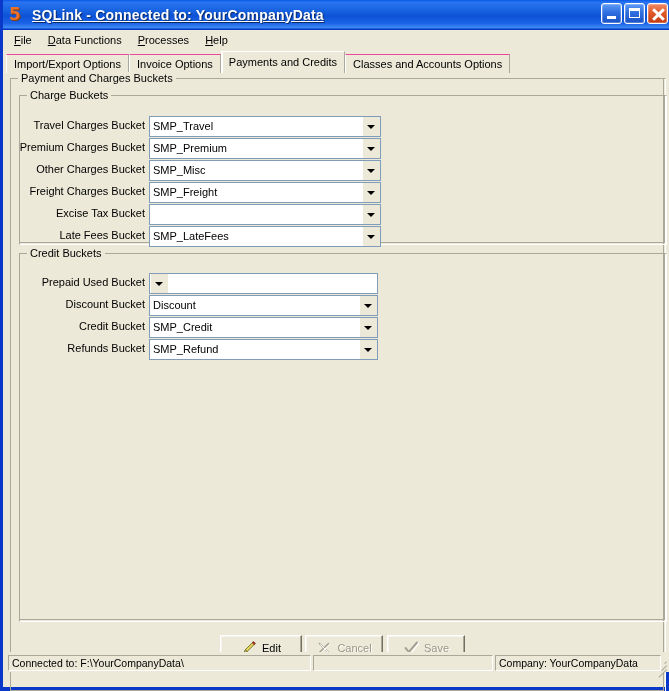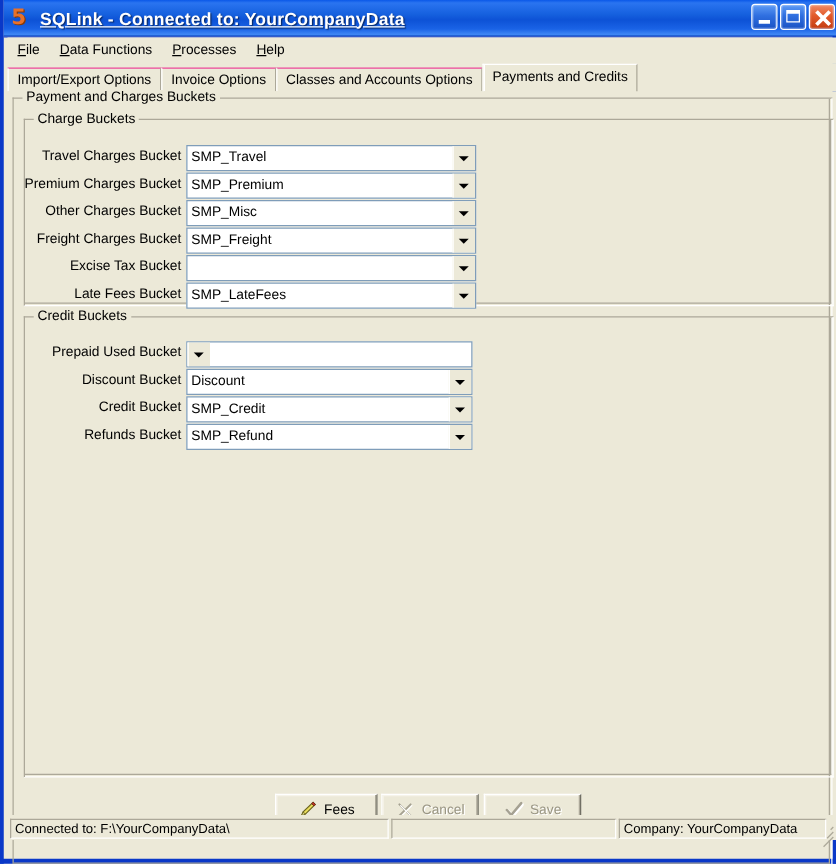--- a/index.html
+++ b/index.html
@@ -336,22 +336,22 @@
     <div class="menu-item"><u>F</u><span>ile</span></div>
     <div class="menu-item"><u>D</u><span>ata Functions</span></div>
     <div class="menu-item"><u>P</u><span>rocesses</span></div>
     <div class="menu-item"><u>H</u><span>elp</span></div>
   </div>
 
   <div id="tabstrip">
     <div class="tabrow">
       <div class="tab"><span>Import/Export Options</span></div>
       <div class="tab"><span>Invoice Options</span></div>
+      <div class="tab active"><span>Payments and Credits</span></div>
       <div class="tab"><span>Classes and Accounts Options</span></div>
-      <div class="tab active"><span>Payments and Credits</span></div>
     </div>
   </div>
 
   <div id="client">
 
     <div class="groupbox" id="gb-outer">
       <div class="inner-edge"></div>
       <div class="gb-title">Payment and Charges Buckets</div>
 
       <div class="groupbox" id="gb-charge">
@@ -449,21 +449,21 @@
   <div id="buttonbar">
     <div class="btn" id="btn-edit">
       <span class="btn-icon">
         <svg width="16" height="16" viewBox="0 0 16 16">
           <polygon points="3,13 4.5,9.5 12.5,1.8 14.2,3.5 6.3,11.3" fill="#e8dc5a" stroke="#6b6420" stroke-width="0.9"></polygon>
           <polygon points="12.5,1.8 14.2,3.5 13.2,4.6 11.4,2.9" fill="#d03a28" stroke="#6b2018" stroke-width="0.8"></polygon>
           <polygon points="3,13 4.5,9.5 6.3,11.3" fill="#cfc97e" stroke="#6b6420" stroke-width="0.7"></polygon>
           <line x1="2.5" y1="14" x2="6.5" y2="14" stroke="#555" stroke-width="1"></line>
         </svg>
       </span>
-      <span class="lbl">Fees</span>
+      <span class="lbl">Edit</span>
     </div>
 
     <div class="btn disabled" id="btn-cancel">
       <span class="btn-icon">
         <svg width="16" height="16" viewBox="0 0 16 16">
           <g stroke="#a5a192" stroke-width="1.6" stroke-linecap="round" fill="none">
             <line x1="3.5" y1="3.5" x2="12.5" y2="12.5"></line>
             <line x1="12.5" y1="3.5" x2="3.5" y2="12.5"></line>
           </g>
           <g stroke="#ffffff" stroke-width="1" stroke-linecap="round" fill="none" transform="translate(1,1)">

